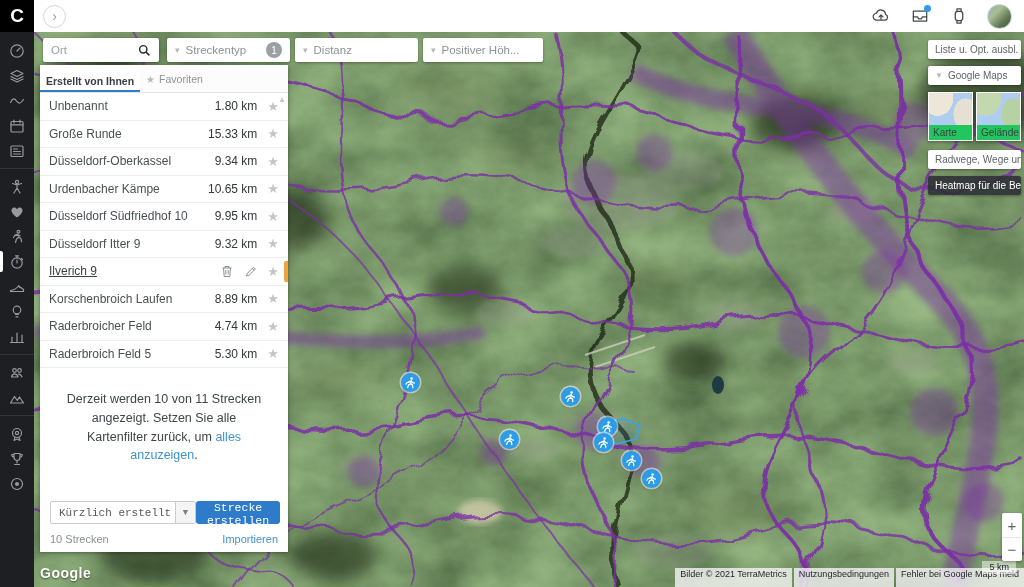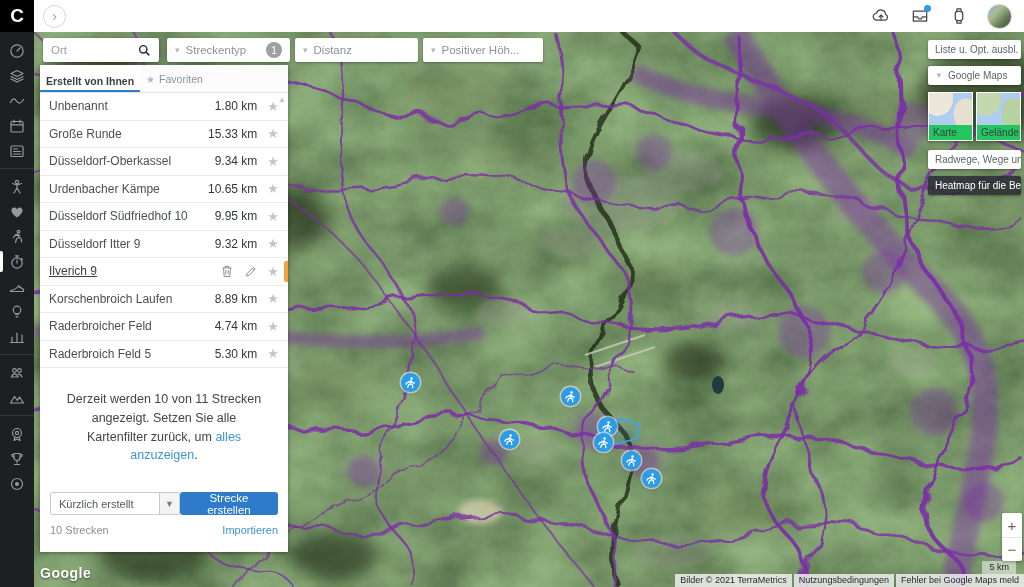--- a/index.html
+++ b/index.html
@@ -25,21 +25,21 @@
   
   .map-area { position:absolute; left:34px; top:32px; right:0; bottom:0; z-index:1; overflow:hidden; }
   .map-area svg.terrain { position:absolute; inset:0; width:100%; height:100%; }
   .route-outline { position:absolute; left:556px; top:383px; width:56px; height:34px; z-index:4; }
   .marker-layer { position:absolute; inset:0; z-index:5; }
   .marker { position:absolute; width:19px; height:19px; border-radius:50%; background:#2d9ce8; box-shadow:0 0 0 1.5px rgba(255,255,255,.55), 0 1px 3px rgba(0,0,0,.4); display:flex; align-items:center; justify-content:center; cursor:pointer; }
   .marker svg { width:13px; height:13px; }
 
   .google-logo { position:absolute; left:40px; bottom:6px; z-index:6; color:#fff; font-size:14px; font-weight:bold; letter-spacing:.5px; text-shadow:0 1px 2px rgba(0,0,0,.55); }
   .attribution { position:absolute; right:0; bottom:0; z-index:6; display:flex; gap:2px; font-size:9px; color:#1f2327; }
-  .attribution span { background:rgba(245,245,245,.8); padding:1px 5px 2px; white-space:nowrap; cursor:pointer; }
+  .attribution span { background:rgba(245,245,245,.8); padding:1px 5px 8px; white-space:nowrap; cursor:pointer; }
   .scale-chip { position:absolute; right:8px; bottom:13px; z-index:6; background:rgba(255,255,255,.5); font-size:9px; color:#1f2327; padding:1px 7px 2px; }
   .zoom-ctrl { position:absolute; right:2px; top:513px; z-index:6; width:20px; background:#fff; box-shadow:0 1px 3px rgba(0,0,0,.35); border-radius:2px; }
   .zoom-btn { height:24px; display:flex; align-items:center; justify-content:center; font-size:15px; color:#5f6468; cursor:pointer; }
   .zoom-btn + .zoom-btn { border-top:1px solid #e3e5e6; }
 
   
   .chip { position:absolute; top:38px; height:24px; background:#fff; box-shadow:0 1px 3px rgba(0,0,0,.35); border-radius:2px; display:flex; align-items:center; padding:0 8px; font-size:11.5px; color:#8d9296; z-index:10; cursor:pointer; }
   .chip .caret { color:#b3b7ba; font-size:9px; margin-right:6px; }
   .chip-ort { left:43px; width:116px; }
   .chip-ort input { border:none; outline:none; flex:1; min-width:0; font-size:11.5px; font-family:inherit; color:#44484c; }
@@ -61,26 +61,26 @@
   .route-row { height:27.5px; display:flex; align-items:center; padding:0 9px; border-bottom:1px solid #ededee; font-size:12px; position:relative; cursor:pointer; }
   .route-name { color:#4a4f54; flex:1; overflow:hidden; white-space:nowrap; text-overflow:ellipsis; }
   .route-row.selected .route-name { text-decoration:underline; color:#3a3f44; }
   .route-dist { color:#33373b; margin-left:6px; }
   .row-star { color:#c3c6c9; font-size:13px; margin-left:10px; cursor:pointer; }
   .row-icons { display:flex; align-items:center; gap:12px; margin-left:6px; }
   .row-icons svg { width:12px; height:13px; cursor:pointer; }
   .sel-bar { position:absolute; right:0; top:3px; bottom:3px; width:4px; background:#f2a33c; border-radius:2px 0 0 2px; }
   .notice { flex:1; padding:22px 20px 0; text-align:center; font-size:12.5px; line-height:1.5; color:#3f454b; }
   .notice a { color:#3f93d2; text-decoration:none; cursor:pointer; }
-  .panel-controls { display:flex; align-items:center; justify-content:space-between; padding:9px 10px 6px; }
+  .panel-controls { display:flex; align-items:center; justify-content:space-between; padding:9px 10px 6px;font-family:Liberation Mono, monospace; }
   .sort-select { width:146px; height:23px; border:1px solid #c9ccce; border-radius:2px; background:#fff; display:flex; align-items:center; font-size:11px; color:#55595e; cursor:pointer; }
   .sort-select .sel-label { flex:1; padding:0 8px; white-space:nowrap; overflow:hidden; }
   .sort-select .sel-caret { width:20px; height:100%; border-left:1px solid #c9ccce; background:#f4f4f4; display:flex; align-items:center; justify-content:center; color:#7b8084; font-size:9px; }
   .create-btn { height:23px; padding:0 11px; background:#2e7cc9; color:#fff; border:none; border-radius:3px; font-size:11.5px; font-family:inherit; cursor:pointer; }
-  .panel-footer { display:flex; align-items:center; justify-content:space-between; padding:3px 10px 16px; font-size:11px; }
+  .panel-footer { display:flex; align-items:center; justify-content:space-between; padding:3px 10px 7px; font-size:11px; }
   .route-count { color:#8a8f94; }
   .import-link { color:#3f93d2; text-decoration:none; cursor:pointer; }
 
   
   .rchip { position:absolute; right:3px; width:93px; background:#fff; box-shadow:0 1px 3px rgba(0,0,0,.35); border-radius:2px; font-size:10px; color:#5f6468; display:flex; align-items:center; padding:4px 7px; z-index:10; cursor:pointer; white-space:nowrap; overflow:hidden; }
   .rchip .caret { color:#b3b7ba; font-size:8px; margin-right:5px; }
   .rchip-hide { top:40px; }
   .rchip-provider { top:66px; }
   .map-types { position:absolute; right:3px; top:92px; width:93px; display:flex; gap:3px; z-index:10; }
   .mtype { flex:1; height:49px; background:#aecdf0; border:1px solid #fff; box-shadow:0 1px 3px rgba(0,0,0,.35); position:relative; overflow:hidden; cursor:pointer; }

